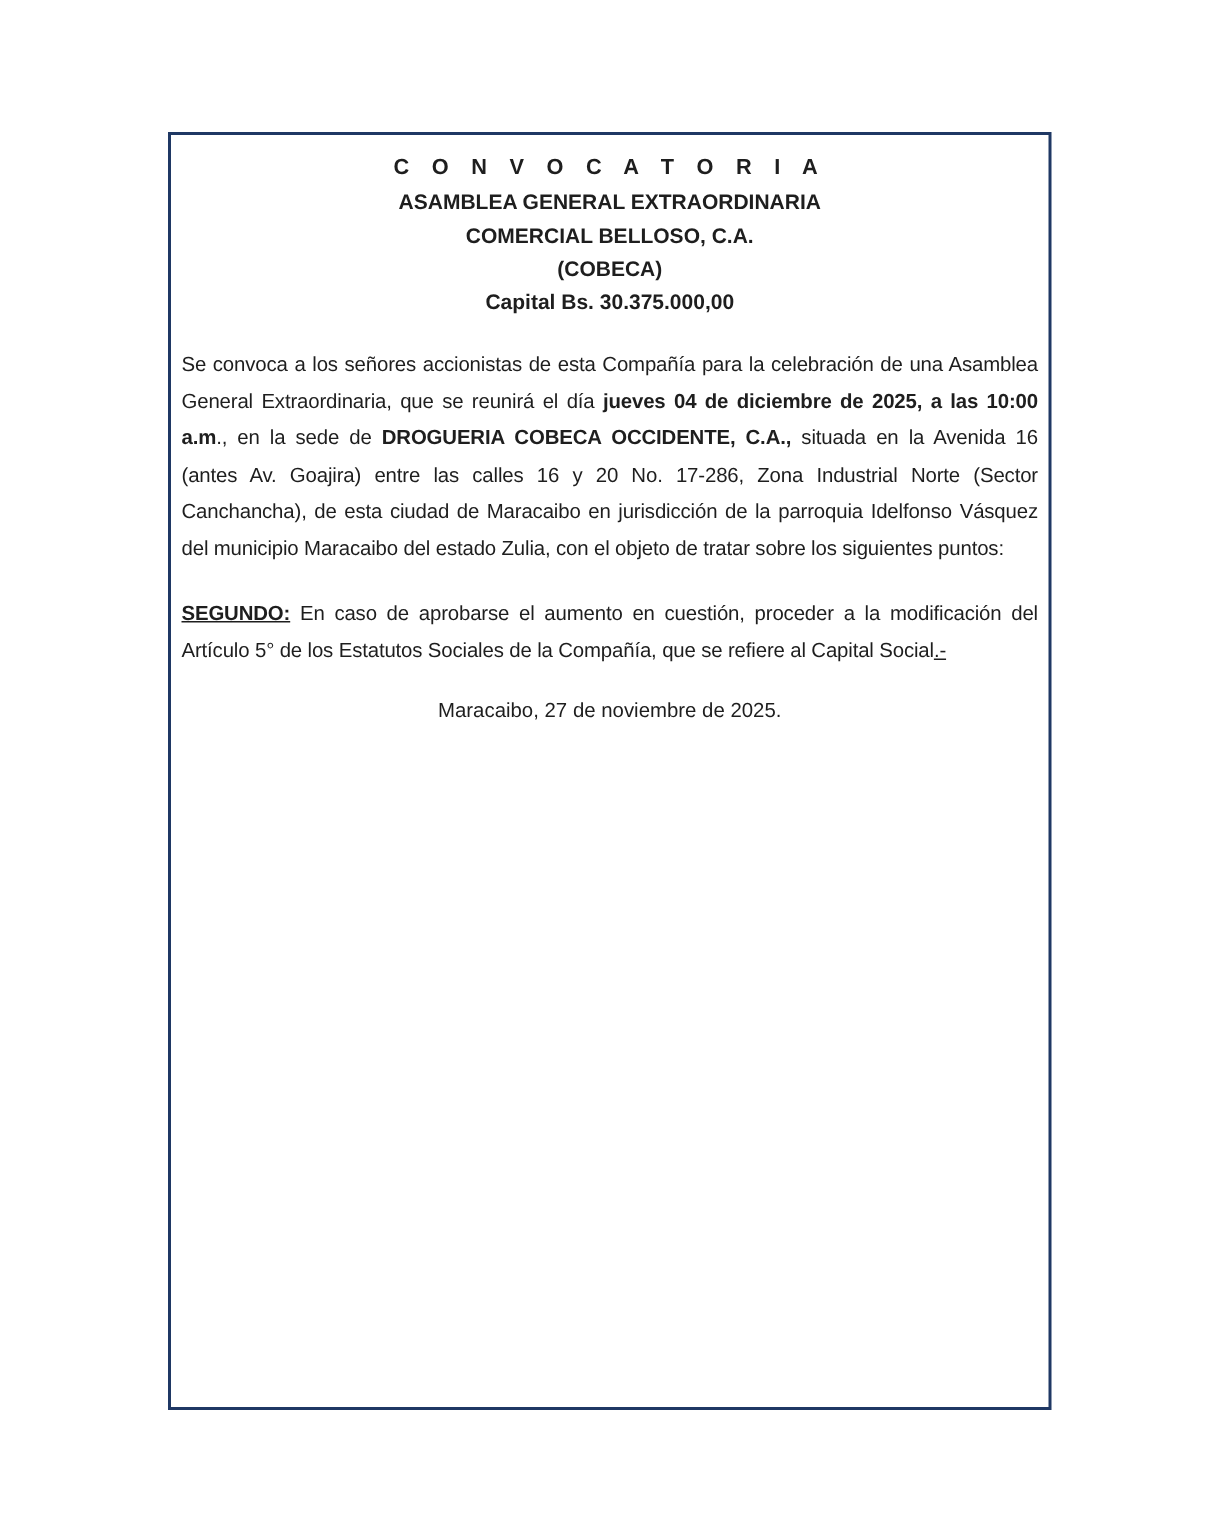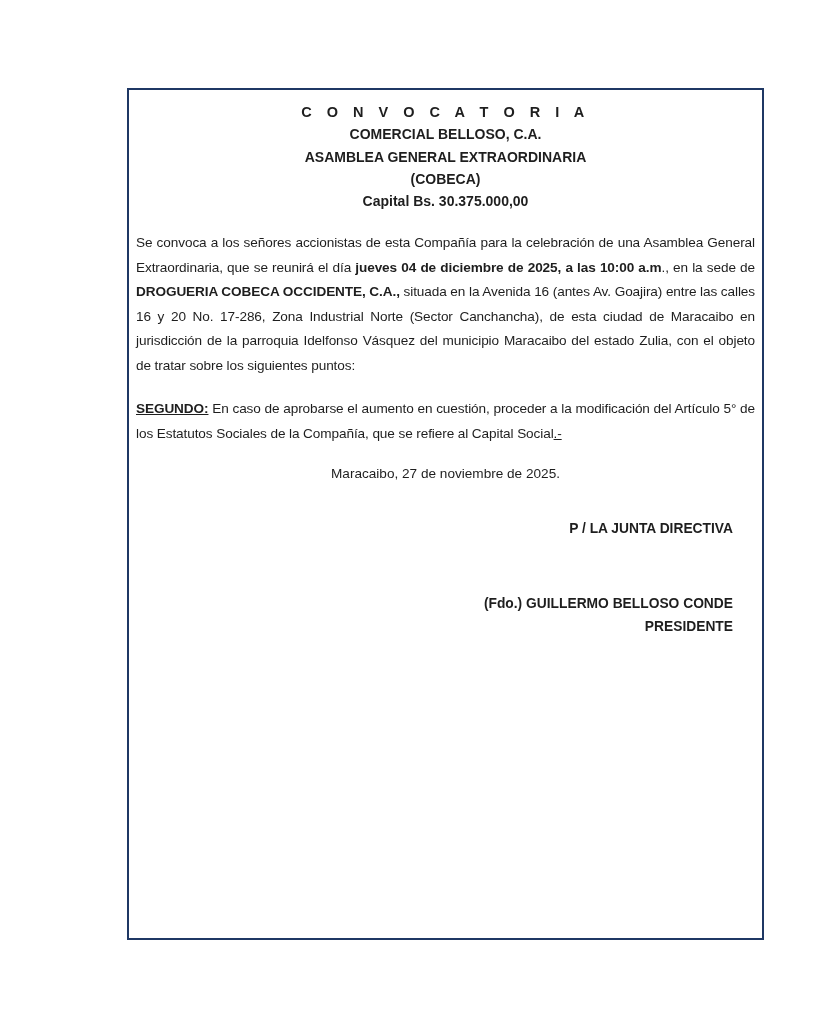--- a/index.html
+++ b/index.html
@@ -10,23 +10,23 @@
     width: 819px;
     height: 1024px;
     background: #ffffff;
     position: relative;
     font-family: "Liberation Sans", "DejaVu Sans", sans-serif;
     color: #1e1e1e;
     -webkit-font-smoothing: antialiased;
   }
   .frame {
     position: absolute;
-    left: 127px;
+    left: 112px;
     top: 88px;
-    width: 637px;
+    width: 589px;
     height: 852px;
     box-sizing: border-box;
     border: 2px solid #1f3864;
     padding: 11px 7px 0 7px;
     overflow: hidden;
   }
   .hdr {
     text-align: center;
     font-weight: bold;
     font-size: 14px;
@@ -65,32 +65,27 @@
     margin-top: 53px;
   }
 </style>
 </head>
 <body style="background: rgb(255, 255, 255); color: rgb(30, 30, 30);">
 
 <div class="frame" style="border-color: rgb(31, 56, 100);">
 
   <div class="hdr">
     <div class="hdr-title">C O N V O C A T O R I A</div>
+    <div>ASAMBLEA GENERAL EXTRAORDINARIA</div>
     <div>COMERCIAL BELLOSO, C.A.</div>
-    <div>ASAMBLEA GENERAL EXTRAORDINARIA</div>
     <div>(COBECA)</div>
     <div>Capital Bs. 30.375.000,00</div>
   </div>
 
   <p class="para para-first"><span>Se convoca a los señores accionistas de esta Compañía para la celebración de una Asamblea General Extraordinaria, que se reunirá el día </span><span style="font-weight: bold;">jueves 04 de diciembre de 2025, a las 10:00 a.m</span><span>., en la sede de </span><span style="font-weight: bold;">DROGUERIA COBECA OCCIDENTE, C.A.,</span><span> situada en la Avenida 16 (antes Av. Goajira) entre las calles 16 y 20 No. 17-286, Zona Industrial Norte (Sector Canchancha), de esta ciudad de Maracaibo en jurisdicción de la parroquia Idelfonso Vásquez del municipio Maracaibo del estado Zulia, con el objeto de tratar sobre los siguientes puntos:</span></p>
 
 
   <p class="para"><span style="font-weight: bold; text-decoration: underline;">SEGUNDO:</span><span> En caso de aprobarse el aumento en cuestión, proceder a la modificación del Artículo 5° de los Estatutos Sociales de la Compañía, que se refiere al Capital Social</span><span style="text-decoration: underline;">.-</span></p>
 
   <p class="date-line">Maracaibo, 27 de noviembre de 2025.</p>
 
-  <div>
-    <div class="sig sig-by">P / LA JUNTA DIRECTIVA</div>
-    <div class="sig sig-name">(Fdo.) GUILLERMO BELLOSO CONDE</div>
-    <div class="sig">PRESIDENTE</div>
-  </div>
 
 </div>
 
 </body></html>

